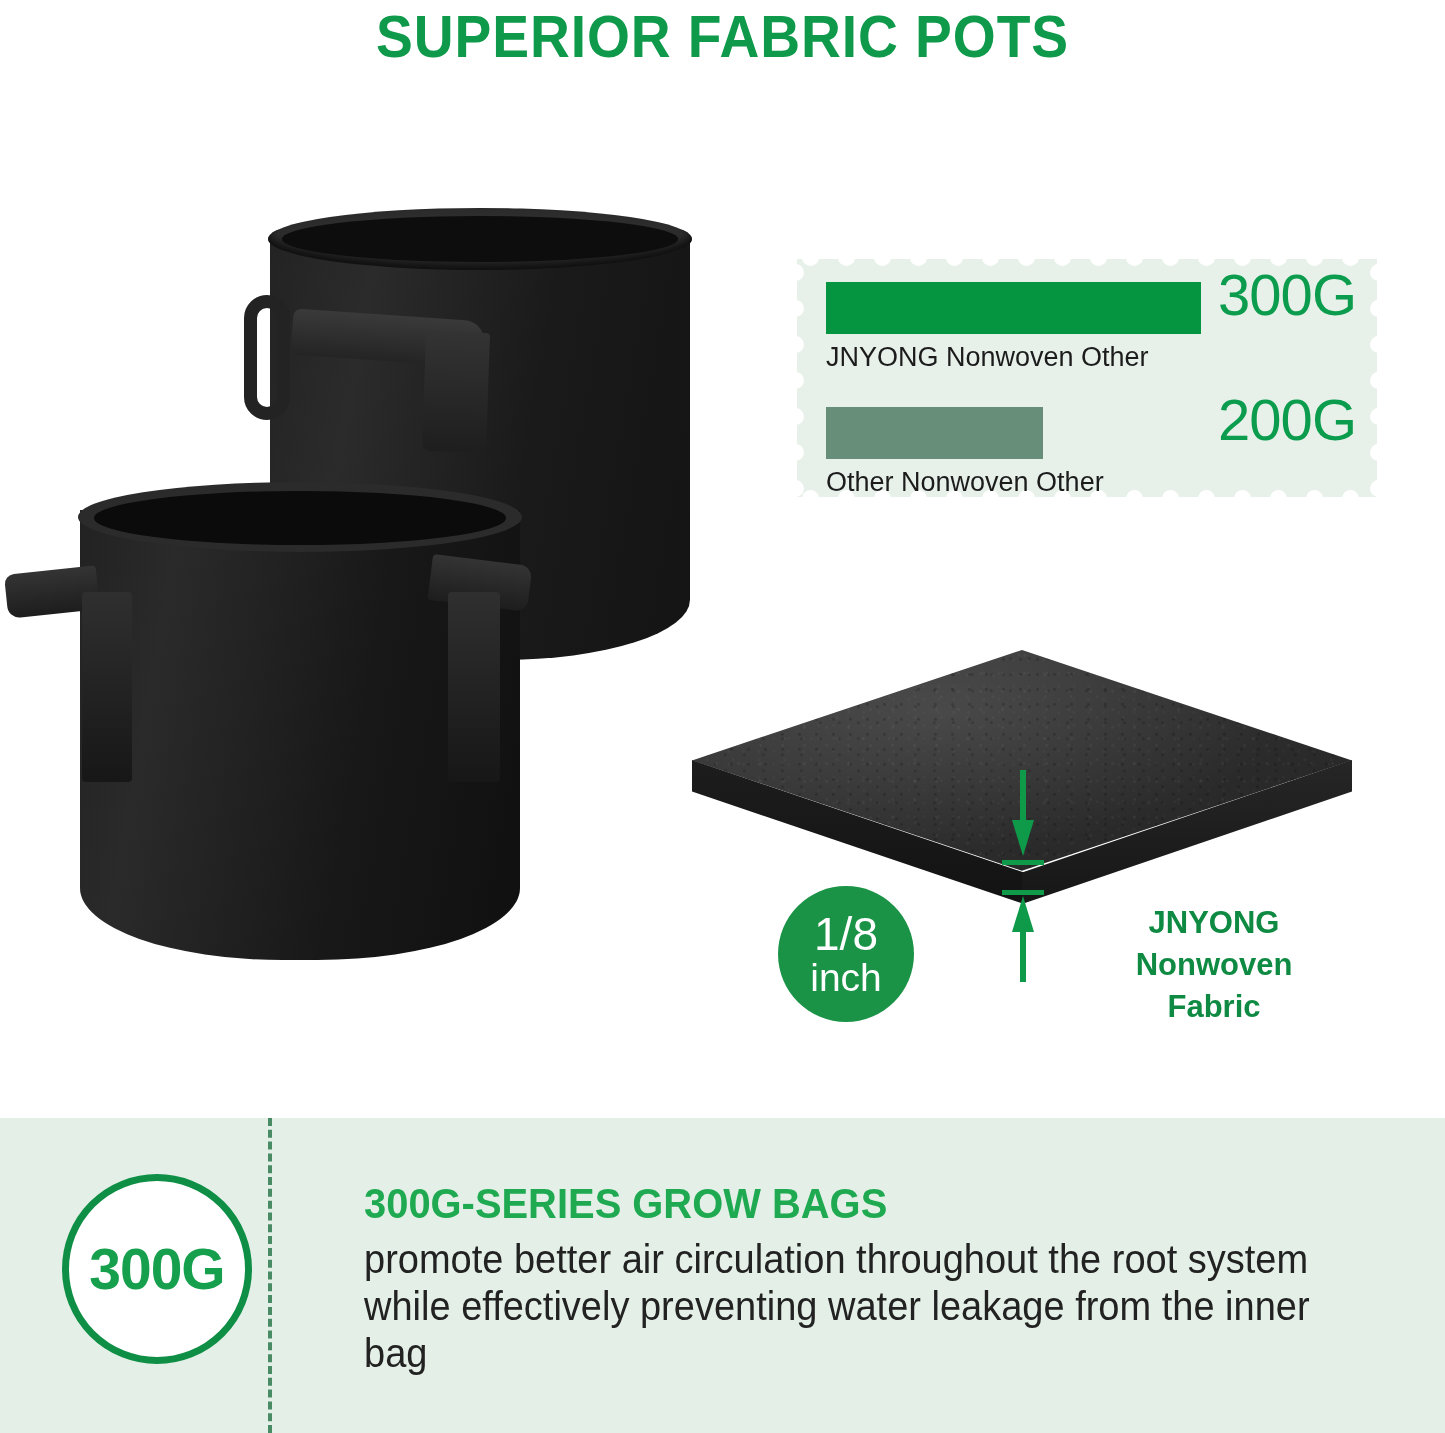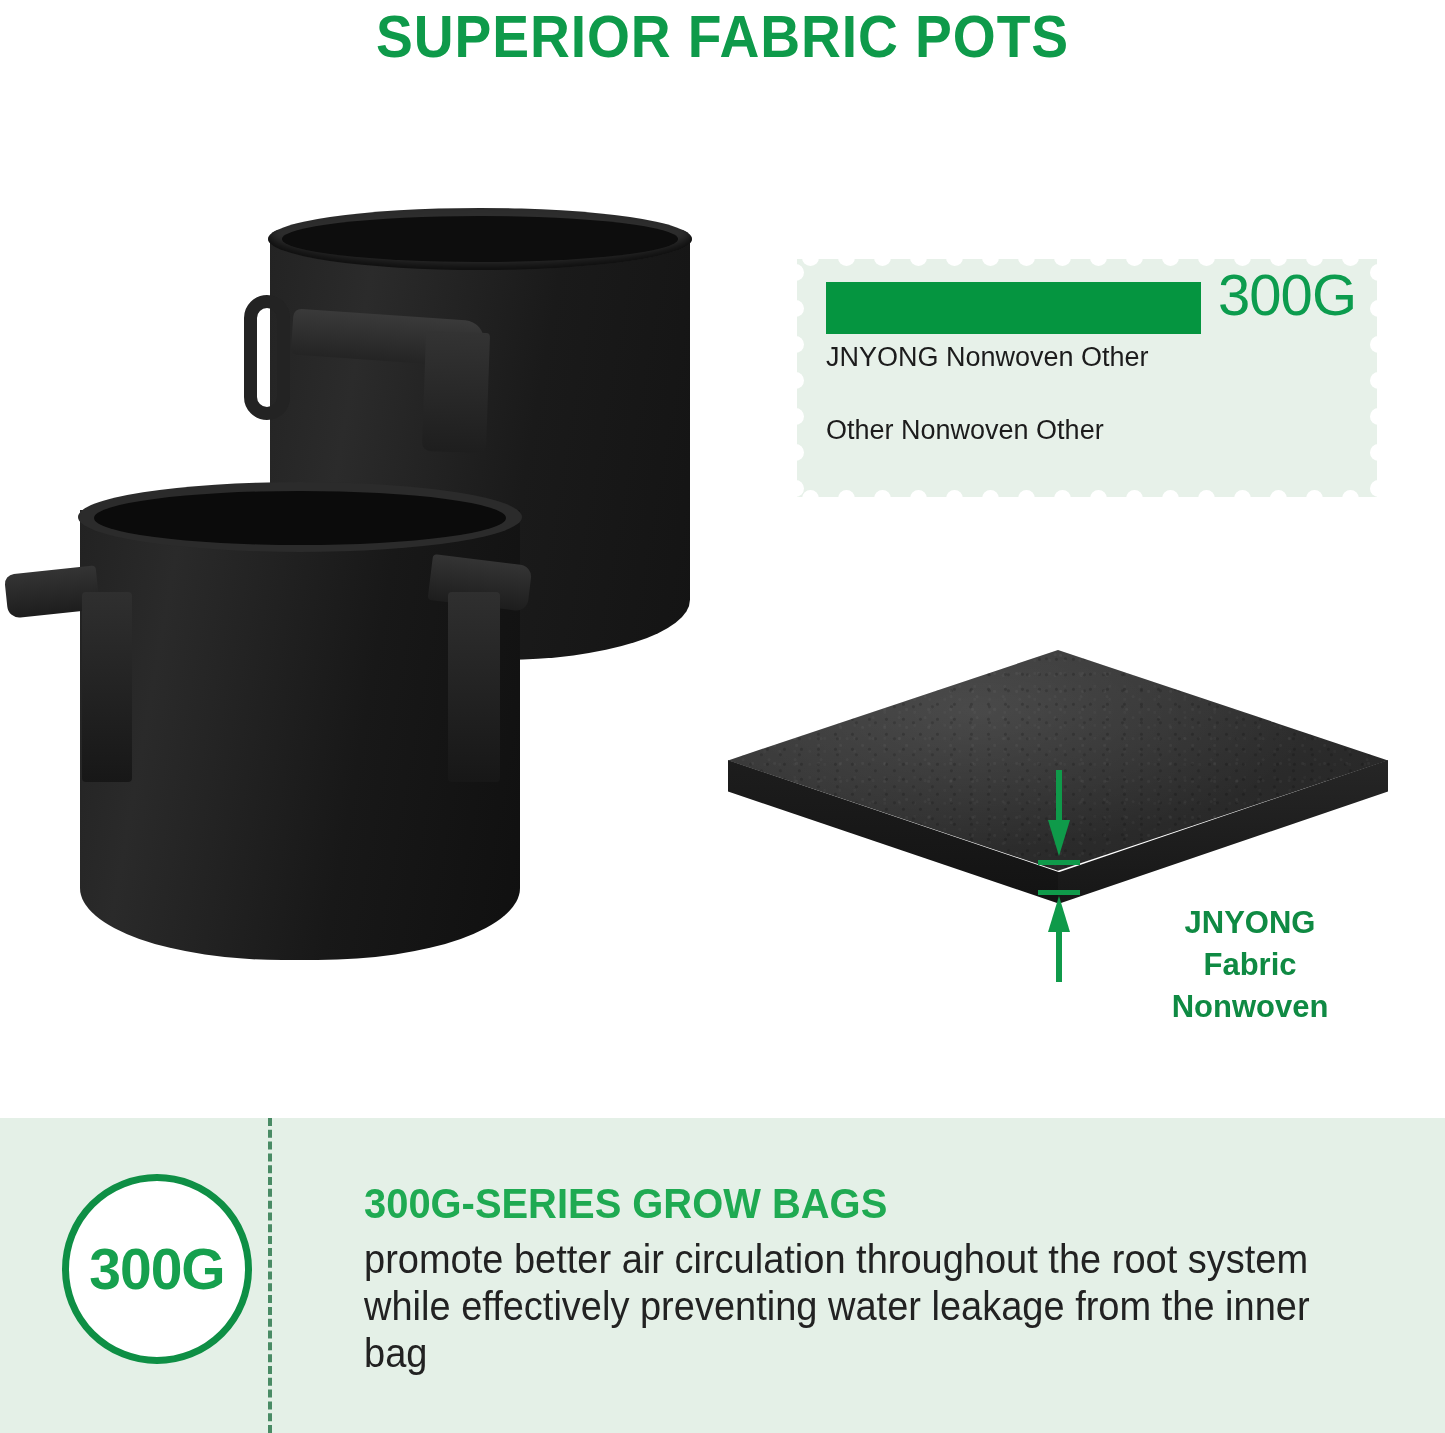--- a/index.html
+++ b/index.html
@@ -191,21 +191,21 @@
     color: #1c1c1c;
     font-size: 27px;
     line-height: 1.1;
     white-space: nowrap;
   }
   .row-gap { height: 34px; }
 
   
   .swatch-area {
     position: absolute;
-    left: 700px; top: 640px;
+    left: 664px; top: 640px;
     width: 720px; height: 460px;
   }
   .slab-top {
     position: absolute;
     left: 28px; top: 10px;
     width: 660px; height: 230px;
     background:
       radial-gradient(ellipse at 38% 26%, rgba(255,255,255,.10), rgba(255,255,255,0) 58%),
       linear-gradient(160deg,#3c3c3c 0%,#343434 35%,#2a2a2a 70%,#242424 100%);
     clip-path: polygon(50% 0%, 100% 48%, 50% 96%, 0% 48%);
@@ -417,20 +417,24 @@
 
     <div class="bars">
       <div class="bar-row">
         <div class="bar bar-green" style="width:375px"></div>
         <div class="bar-value">300G</div>
       </div>
       <div class="bar-label">JNYONG Nonwoven Other</div>
 
       <div class="row-gap"></div>
 
+      <div class="bar-row">
+        <div class="bar bar-gray" style="width:217px"></div>
+        <div class="bar-value">200G</div>
+      </div>
       <div class="bar-label">Other Nonwoven Other</div>
     </div>
   </div>
 
   <div class="swatch-area">
     <div class="slab-side-left"></div>
     <div class="slab-side-right"></div>
     <div class="slab-top"></div>
     <div class="slab-texture"></div>
 
@@ -440,25 +444,29 @@
     </svg>
     <div class="tick tick-a"></div>
     <div class="tick tick-b"></div>
     <svg class="arrow-up" viewBox="0 0 22 86">
       <rect x="8" y="30" width="6" height="56" fill="#0f9a4a"></rect>
       <polygon points="11,0 0,36 22,36" fill="#0f9a4a"></polygon>
     </svg>
 
     <div class="swatch-caption">
       <div>JNYONG</div>
+      <div>Nonwoven</div>
       <div>Fabric</div>
-      <div>Nonwoven</div>
     </div>
   </div>
 
+  <div class="inch-badge">
+    <span class="frac">1/8</span>
+    <span class="unit">inch</span>
+  </div>
 
   <div class="bottom-panel"></div>
   <div class="badge-300">
     <span>300G</span>
   </div>
   <div class="divider"></div>
   <div class="bottom-head">300G-SERIES GROW BAGS</div>
   <div class="bottom-body">promote better air circulation throughout the root system while effectively preventing water leakage from the inner bag</div>
 
 </div>

